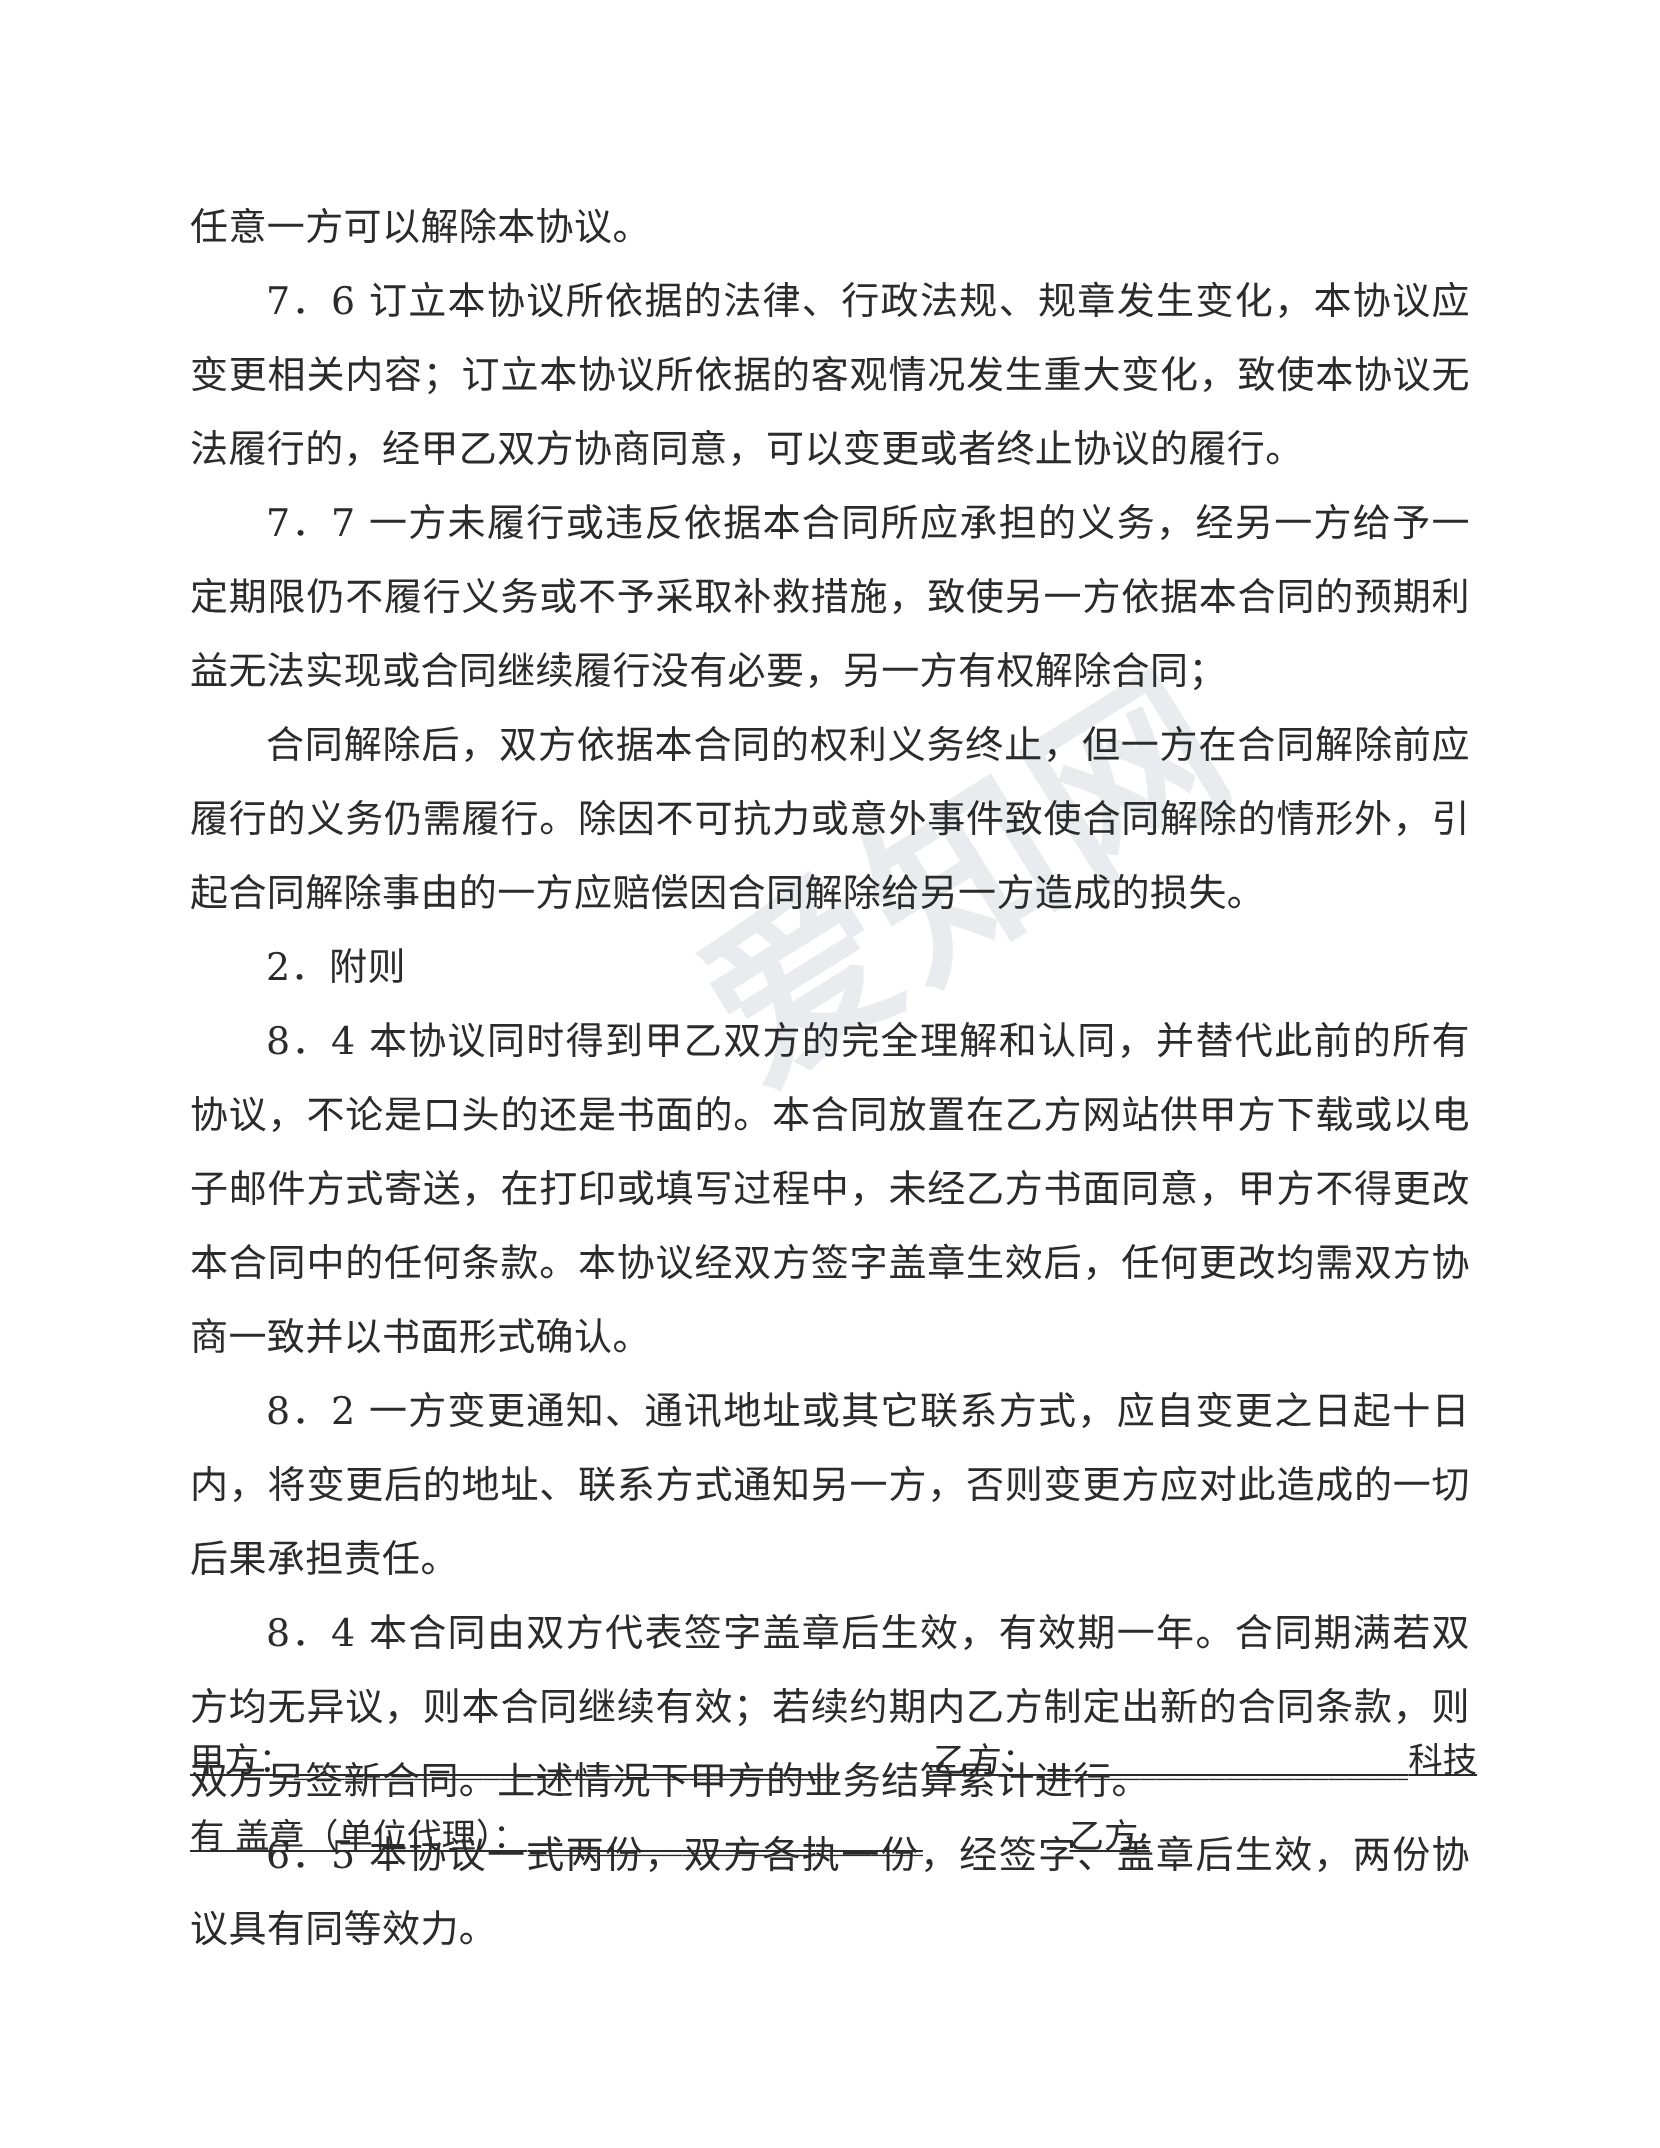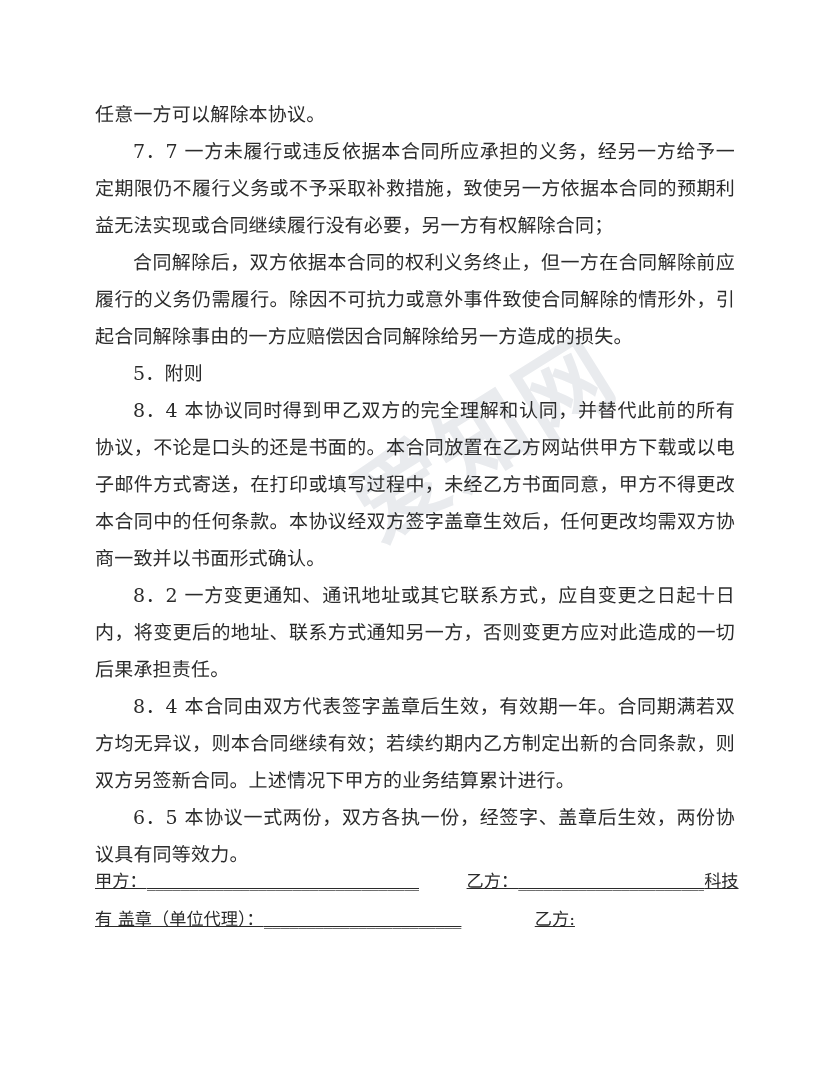--- a/index.html
+++ b/index.html
@@ -122,26 +122,27 @@
 <div class="page">
 
   <div class="watermark">
     <div class="watermark-text">爱知网</div>
   </div>
 
   <div class="doc-body">
 
     <p class="para noindent">任意一方可以解除本协议。</p>
 
+    <p class="para indent">7．6 订立本协议所依据的法律、行政法规、规章发生变化，本协议应变更相关内容；订立本协议所依据的客观情况发生重大变化，致使本协议无法履行的，经甲乙双方协商同意，可以变更或者终止协议的履行。</p>
 
     <p class="para indent">7．7 一方未履行或违反依据本合同所应承担的义务，经另一方给予一定期限仍不履行义务或不予采取补救措施，致使另一方依据本合同的预期利益无法实现或合同继续履行没有必要，另一方有权解除合同；</p>
 
     <p class="para indent">合同解除后，双方依据本合同的权利义务终止，但一方在合同解除前应履行的义务仍需履行。除因不可抗力或意外事件致使合同解除的情形外，引起合同解除事由的一方应赔偿因合同解除给另一方造成的损失。</p>
 
-    <p class="para indent gap-before">5．附则</p>
+    <p class="para indent gap-before">2．附则</p>
 
     <p class="para indent">8．4 本协议同时得到甲乙双方的完全理解和认同，并替代此前的所有协议，不论是口头的还是书面的。本合同放置在乙方网站供甲方下载或以电子邮件方式寄送，在打印或填写过程中，未经乙方书面同意，甲方不得更改本合同中的任何条款。本协议经双方签字盖章生效后，任何更改均需双方协商一致并以书面形式确认。</p>
 
     <p class="para indent">8．2 一方变更通知、通讯地址或其它联系方式，应自变更之日起十日内，将变更后的地址、联系方式通知另一方，否则变更方应对此造成的一切后果承担责任。</p>
 
 
     <p class="para indent">8．4 本合同由双方代表签字盖章后生效，有效期一年。合同期满若双方均无异议，则本合同继续有效；若续约期内乙方制定出新的合同条款，则双方另签新合同。上述情况下甲方的业务结算累计进行。</p>
 
     <p class="para indent">6．5 本协议一式两份，双方各执一份，经签字、盖章后生效，两份协议具有同等效力。</p>
 

